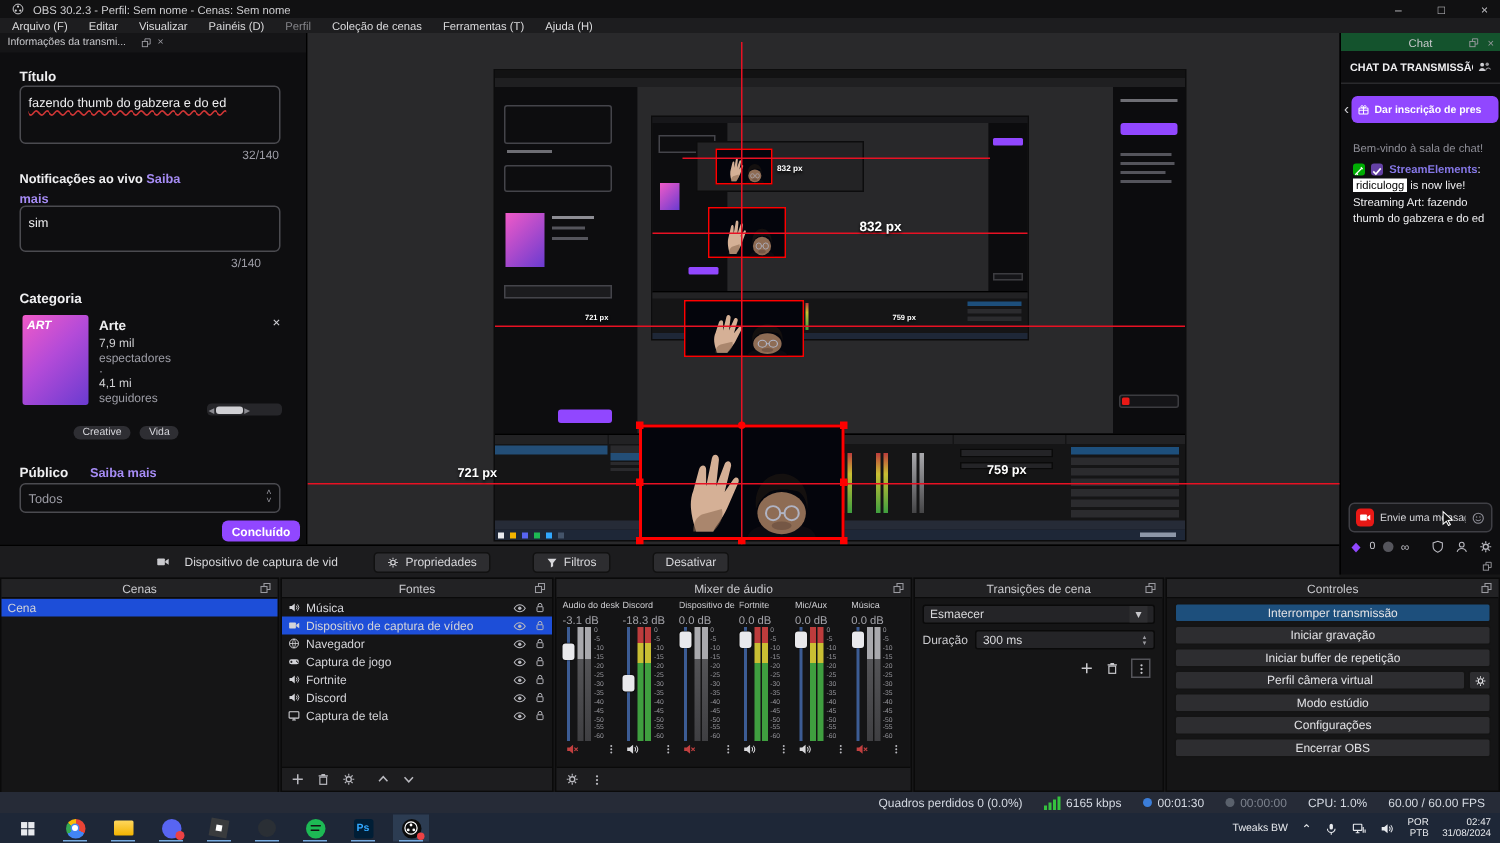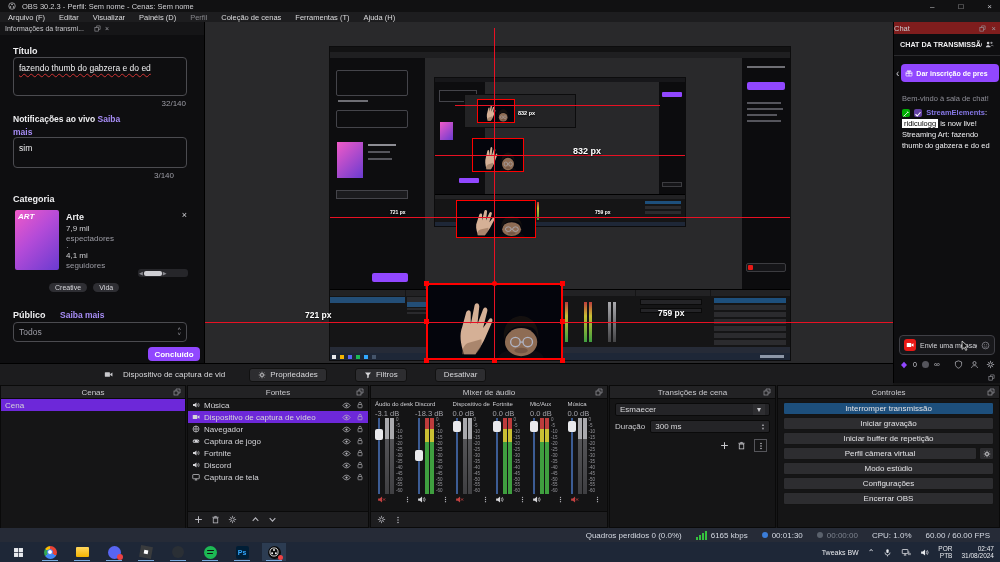--- a/index.html
+++ b/index.html
@@ -46,21 +46,21 @@
 .webcam svg{position:absolute;inset:0;width:100%;height:100%}
 .handle{position:absolute;width:5px;height:5px;background:#ff0000;z-index:32}
 .handle.round{border-radius:50%}
 
 
 #srcbar{left:0;top:363px;width:893px;height:22px;background:#1c1c1e;border-top:1px solid #000;display:flex;align-items:center;gap:10px;padding-left:104px;font-size:8px;color:#d8d8db}
 #srcbar .tbtn{background:#2d2d30;border:1px solid #111;border-radius:3px;height:14px;display:flex;align-items:center;gap:4px;padding:0 8px;color:#d8d8db}
 
 
 .list-row{height:12px;display:flex;align-items:center;gap:4px;padding:0 4px;font-size:8px;color:#d4d4d8}
-.list-row.sel{background:#6d28d9}
+.list-row.sel{background:#1d4ed8}
 .list-row .sp{margin-left:auto;display:flex;gap:5px;color:#b9b9bf;align-items:center}
 
 
 .mixer-body{position:absolute;top:13px;left:1px;right:1px;bottom:16px;display:flex;gap:2px;padding:2px 3px;background:#141415}
 .chan{width:38px;display:flex;flex-direction:column}
 .chan .nm{font-size:6px;color:#cfcfd3;white-space:nowrap;overflow:hidden;height:8px}
 .chan .db{font-size:7.5px;color:#a2a2a8;height:9px}
 .meterzone{display:flex;height:76px}
 .sld{width:9px;position:relative}
 .sld::before{content:"";position:absolute;left:3px;top:0;bottom:0;width:2px;background:#3c5c94}
@@ -77,21 +77,21 @@
 
 .sel-box{background:#242427;border:1px solid #0a0a0a;border-radius:2px;height:13px;display:flex;align-items:center;padding:0 4px;font-size:8px;color:#d8d8db}
 .spin{display:flex;flex-direction:column;justify-content:center;margin-left:auto;color:#9a9aa0;font-size:4px;line-height:1}
 
 
 .ctl-btn{background:#2d2d30;border:1px solid #141414;border-radius:2px;height:13px;display:flex;align-items:center;justify-content:center;font-size:8px;color:#e2e2e5}
 .ctl-btn.blue{background:#1d4f7c}
 
 
 #chat-dock{left:893px;top:22px;width:107px;height:361px;background:#0e0e10;border-left:1px solid #000}
-#chat-dock .dhead{height:12px;background:#7f1d1d;display:flex;align-items:center;justify-content:flex-start;font-size:7.5px;color:#c9c9cd;position:relative}
+#chat-dock .dhead{height:12px;background:#14532d;display:flex;align-items:center;justify-content:center;font-size:7.5px;color:#c9c9cd;position:relative}
 .chat-sub{height:22px;border-bottom:1px solid #2a2a2d;display:flex;align-items:center;padding:0 6px;font-size:7.2px;font-weight:bold;color:#efeff1;gap:3px}
 .chat-msg{font-size:7.5px;line-height:1.45;color:#efeff1;word-wrap:break-word}
 .badge{display:inline-block;width:8px;height:8px;border-radius:2px;vertical-align:-1px;margin-right:2px}
 .uname{font-weight:bold}
 .mention{background:#fff;color:#000;padding:0 2px}
 .chat-input{position:absolute;left:5px;width:96px;height:20px;background:#18181b;border:1px solid #3f3f45;border-radius:4px;display:flex;align-items:center;gap:4px;padding:0 4px;font-size:7px;color:#d6d6da}
 .live-sq{width:12px;height:12px;background:#e91916;border-radius:3px;display:flex;align-items:center;justify-content:center;color:#fff;flex:none}
 
 
 #statusbar{left:0;top:528px;width:1000px;height:14px;background:#262b37;display:flex;align-items:center;justify-content:flex-end;gap:14px;padding-right:10px;font-size:8px;color:#d4d9e2}

